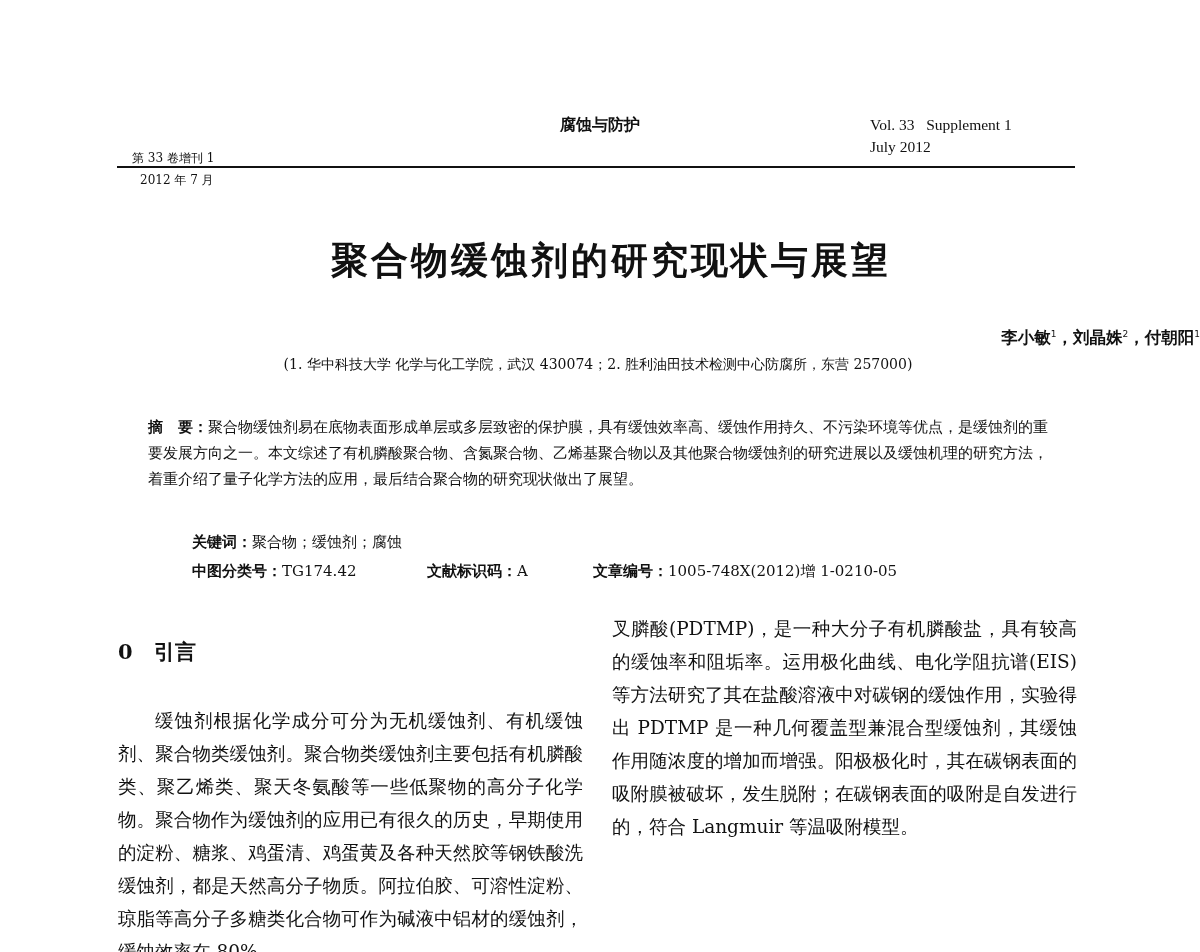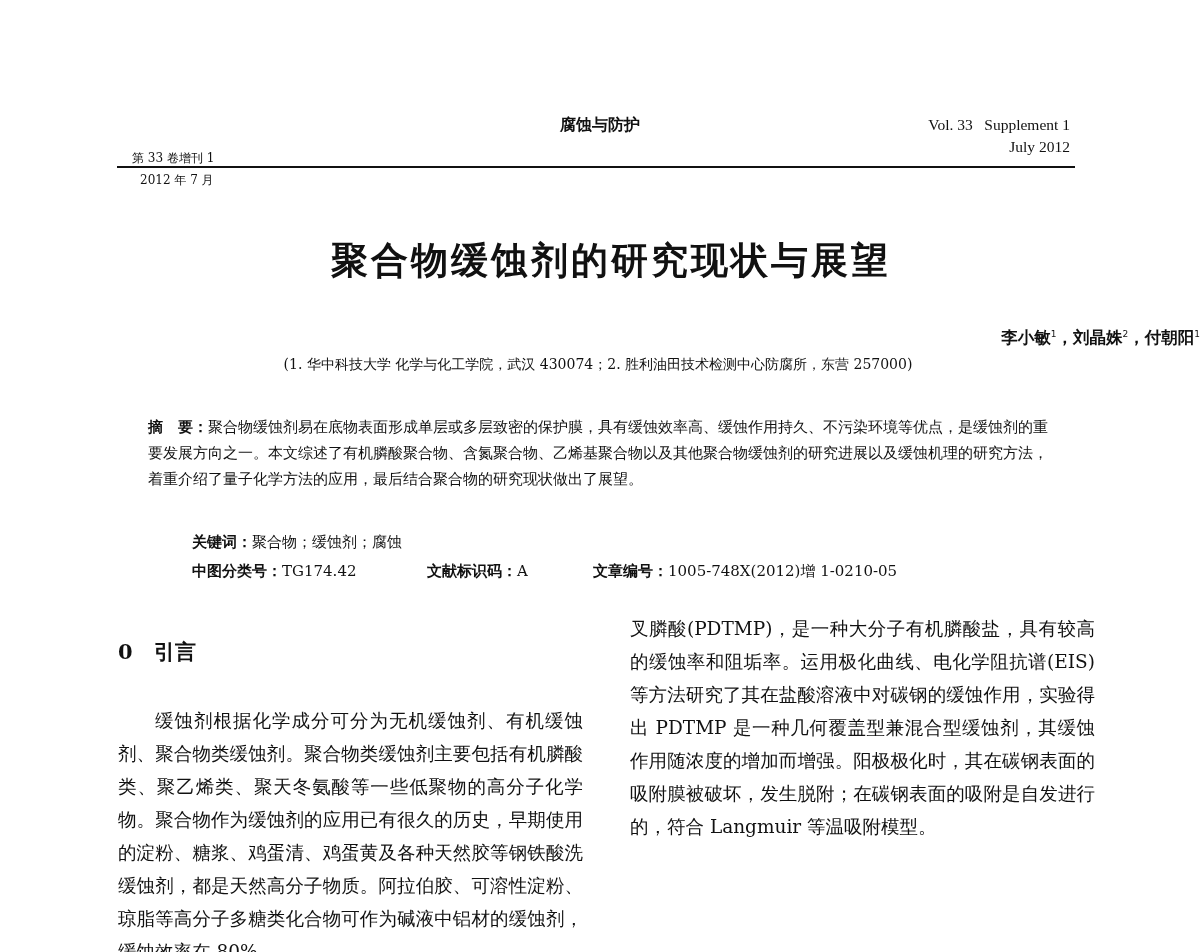--- a/index.html
+++ b/index.html
@@ -2,39 +2,39 @@
 <html><head>
 <meta charset="utf-8">
 <style>
   html, body { margin: 0; padding: 0; background: #ffffff; }
   body { width: 1200px; height: 952px; position: relative; overflow: hidden; color: #111; font-family: "DejaVu Serif", "Liberation Serif", serif; }
   .abs { position: absolute; }
   .hdr-left { left: 132px; top: 114px; font-size: 12px; line-height: 22px; margin-top: 33px; }
   .hdr-left div:nth-child(2) { padding-left: 8px; }
   .hdr-center { left: 420px; width: 360px; top: 114px; text-align: center; font-size: 15px; line-height: 22px; }
   .hdr-center .cn { font-weight: bold; font-size: 16px; }
-  .hdr-right { left: 870px; width: 200px; top: 114px; text-align: right; font-size: 15.5px; line-height: 22px; font-family: "Liberation Serif", serif; }
+  .hdr-right { left: 870px; width: 200px; top: 114px; text-align: left; font-size: 15.5px; line-height: 22px; font-family: "Liberation Serif", serif; }
   .hdr-rule { left: 117px; top: 166px; width: 958px; height: 2px; background: #111; }
   .title { left: 0; width: 1200px; top: 236px; text-align: center; font-family: Liberation Sans, sans-serif; font-weight: bold; font-size: 37px; letter-spacing: 3px; padding-left: 11px; }
   .authors { left: 0; width: 1200px; top: 327px; text-align: right; font-family: "DejaVu Sans", sans-serif; font-weight: bold; font-size: 16.5px; }
   .authors sup { font-size: 9px; font-weight: normal; }
   .affil { left: 0; width: 1196px; top: 356px; text-align: center; font-size: 14px; }
   .abstract { left: 148px; width: 900px; top: 414px; font-size: 15px; line-height: 26px; text-align: justify; }
   .abstract .lbl { font-family: "DejaVu Sans", sans-serif; font-weight: bold; }
   .keywords { left: 148px; top: 533px; font-size: 15px; }
   .lbl-b { font-family: "DejaVu Sans", sans-serif; font-weight: bold; margin-left: 44px; }
   .meta { left: 148px; top: 562px; font-size: 15px; white-space: nowrap; }
   .meta span.grp { display: inline-block; }
   .meta .g1 { width: 235px; }
   .meta .g2 { width: 166px; }
   .sec-title { left: 118px; top: 638px; font-family: "DejaVu Sans", sans-serif; font-weight: bold; font-size: 21px; }
   .sec-title .num { display: inline-block; width: 36px; font-family: "DejaVu Serif", serif; }
   .col { width: 465px; font-size: 18.5px; line-height: 33px; text-align: justify; }
   .col-left { left: 118px; top: 704px; }
-  .col-right { left: 612px; top: 612px; margin-left: 18px; }
+  .col-right { left: 612px; top: 612px; }
   .col p { margin: 0; }
   .indent { text-indent: 2em; }
 </style>
 </head>
 <body>
 
 <div class="abs hdr-left">
   <div>第 33 卷增刊 1</div>
   <div>2012 年 7 月</div>
 </div>

